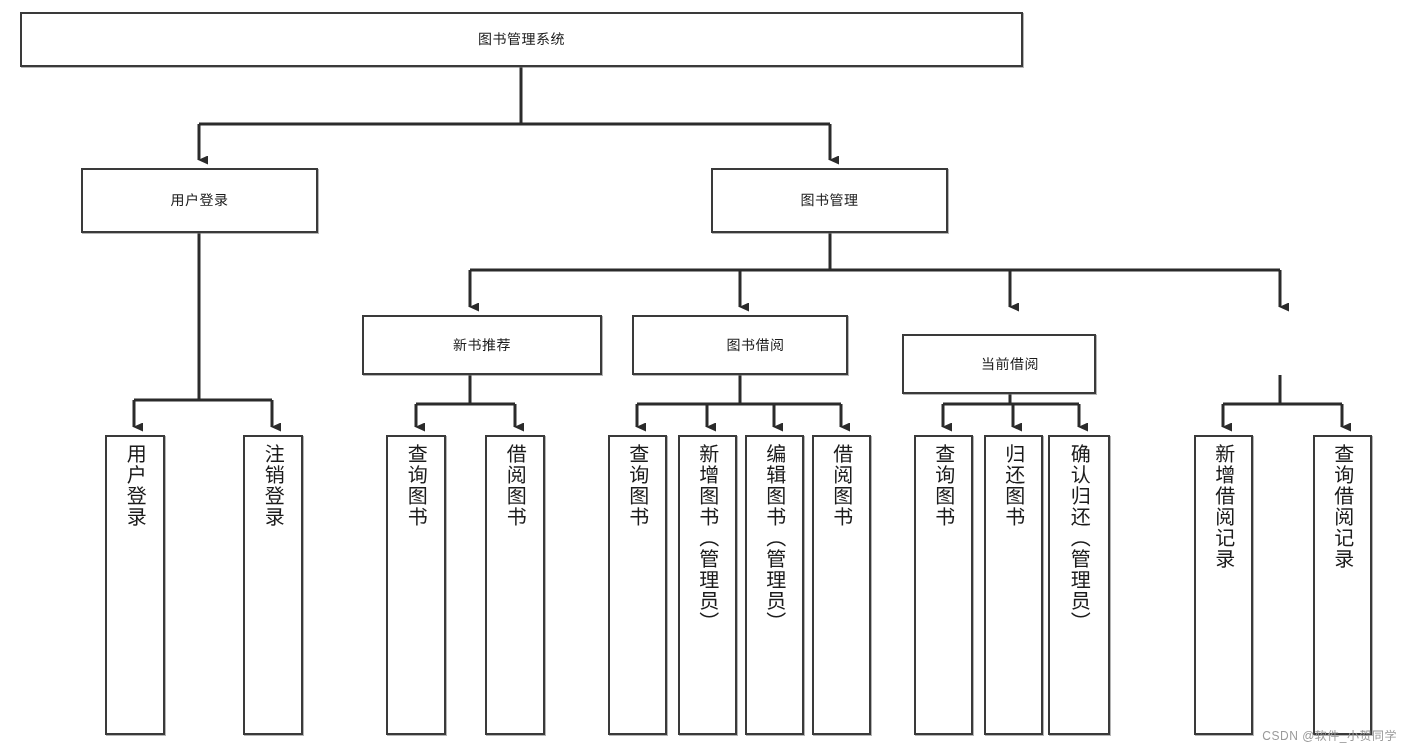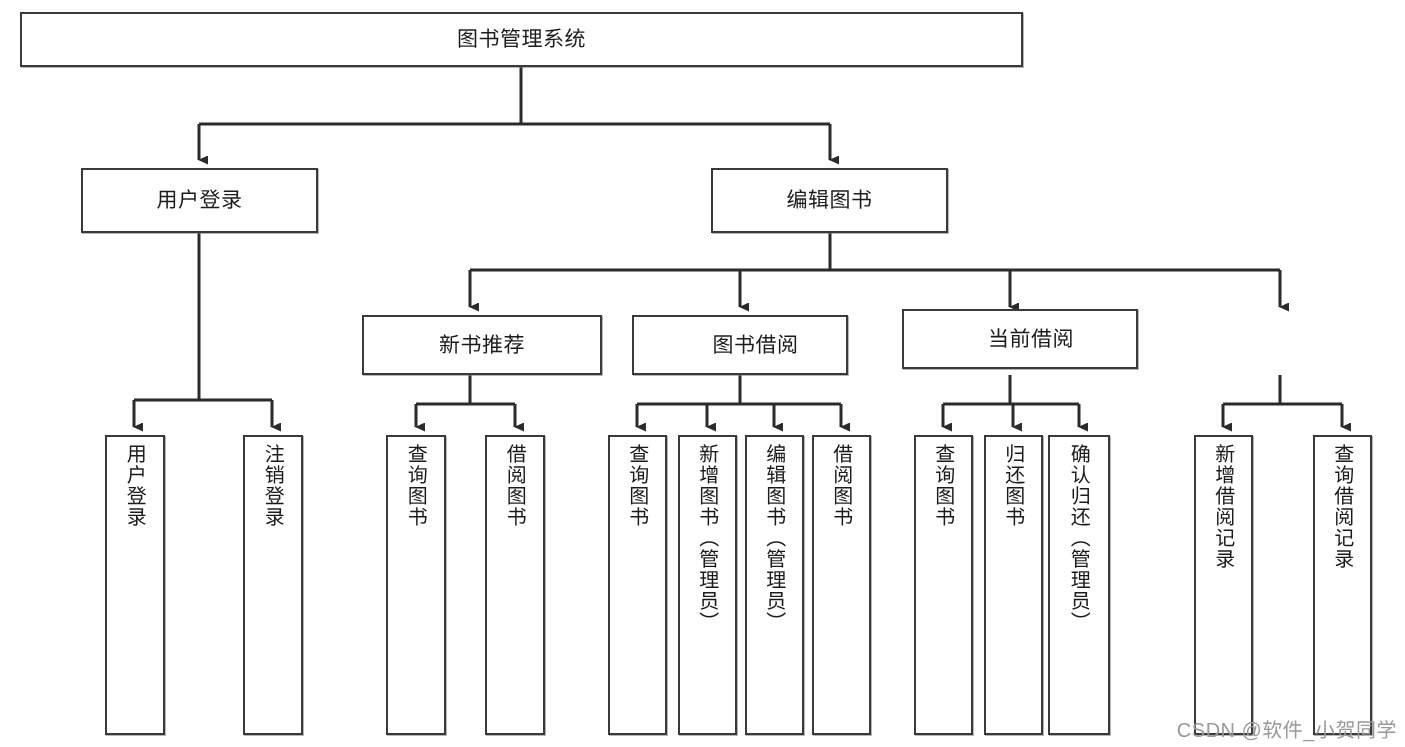--- a/index.html
+++ b/index.html
@@ -33,21 +33,21 @@
     position: absolute;
     box-sizing: border-box;
     background: #ffffff;
     border: 2px solid #3a3a3a;
     box-shadow: 1px 1px 0 0 rgba(120,120,120,0.55);
     display: flex;
     align-items: center;
     justify-content: center;
   }
   .node-label {
-    font-size: 21px;
+    font-size: 14px;
     line-height: 1.15;
     color: #1b1b1b;
     letter-spacing: 0.5px;
     white-space: nowrap;
     text-align: center;
   }
   
   .node.horizontal .node-label {
     writing-mode: horizontal-tb;
   }
@@ -63,21 +63,21 @@
     font-size: 20px;
     line-height: 1.02;
     letter-spacing: 1px;
     white-space: nowrap;
   }
   
   #watermark {
     position: absolute;
     right: 8px;
     bottom: 4px;
-    font-size: 20px;
+    font-size: 12px;
     color: #9a9a9a;
     white-space: nowrap;
     letter-spacing: 0.5px;
   }
 </style>
 </head>
 <body>
 
 <div id="diagram-root">
 
@@ -132,30 +132,30 @@
   </svg>
 
   <div class="node horizontal" id="node-root" style="left: 20px; top: 12px; width: 1003px; height: 55px;">
     <span class="node-label">图书管理系统</span>
   </div>
 
   <div class="node horizontal" id="node-l2-0" style="left: 81px; top: 168px; width: 237px; height: 65px;">
     <span class="node-label">用户登录</span>
   </div>
   <div class="node horizontal" id="node-l2-1" style="left: 711px; top: 168px; width: 237px; height: 65px;">
-    <span class="node-label">编辑图书</span>
+    <span class="node-label">图书管理</span>
   </div>
 
   <div class="node horizontal" id="node-l3-0" style="left: 362px; top: 315px; width: 240px; height: 60px;">
     <span class="node-label">新书推荐</span>
   </div>
   <div class="node horizontal" id="node-l3-1" style="left: 632px; top: 315px; width: 216px; height: 60px; padding-left: 31px;">
     <span class="node-label">图书借阅</span>
   </div>
-  <div class="node horizontal" id="node-l3-2" style="left: 902px; top: 309px; width: 236px; height: 60px; padding-left: 22px;">
+  <div class="node horizontal" id="node-l3-2" style="left: 902px; top: 334px; width: 194px; height: 60px; padding-left: 22px;">
     <span class="node-label">当前借阅</span>
   </div>
 
   <div class="node leaf" id="node-leaf-0" style="left: 105px; top: 435px; width: 60px; height: 300px;">
     <span class="node-label">用户登录</span>
   </div>
   <div class="node leaf" id="node-leaf-1" style="left: 243px; top: 435px; width: 60px; height: 300px;">
     <span class="node-label">注销登录</span>
   </div>
   <div class="node leaf" id="node-leaf-2" style="left: 386px; top: 435px; width: 60px; height: 300px;">

